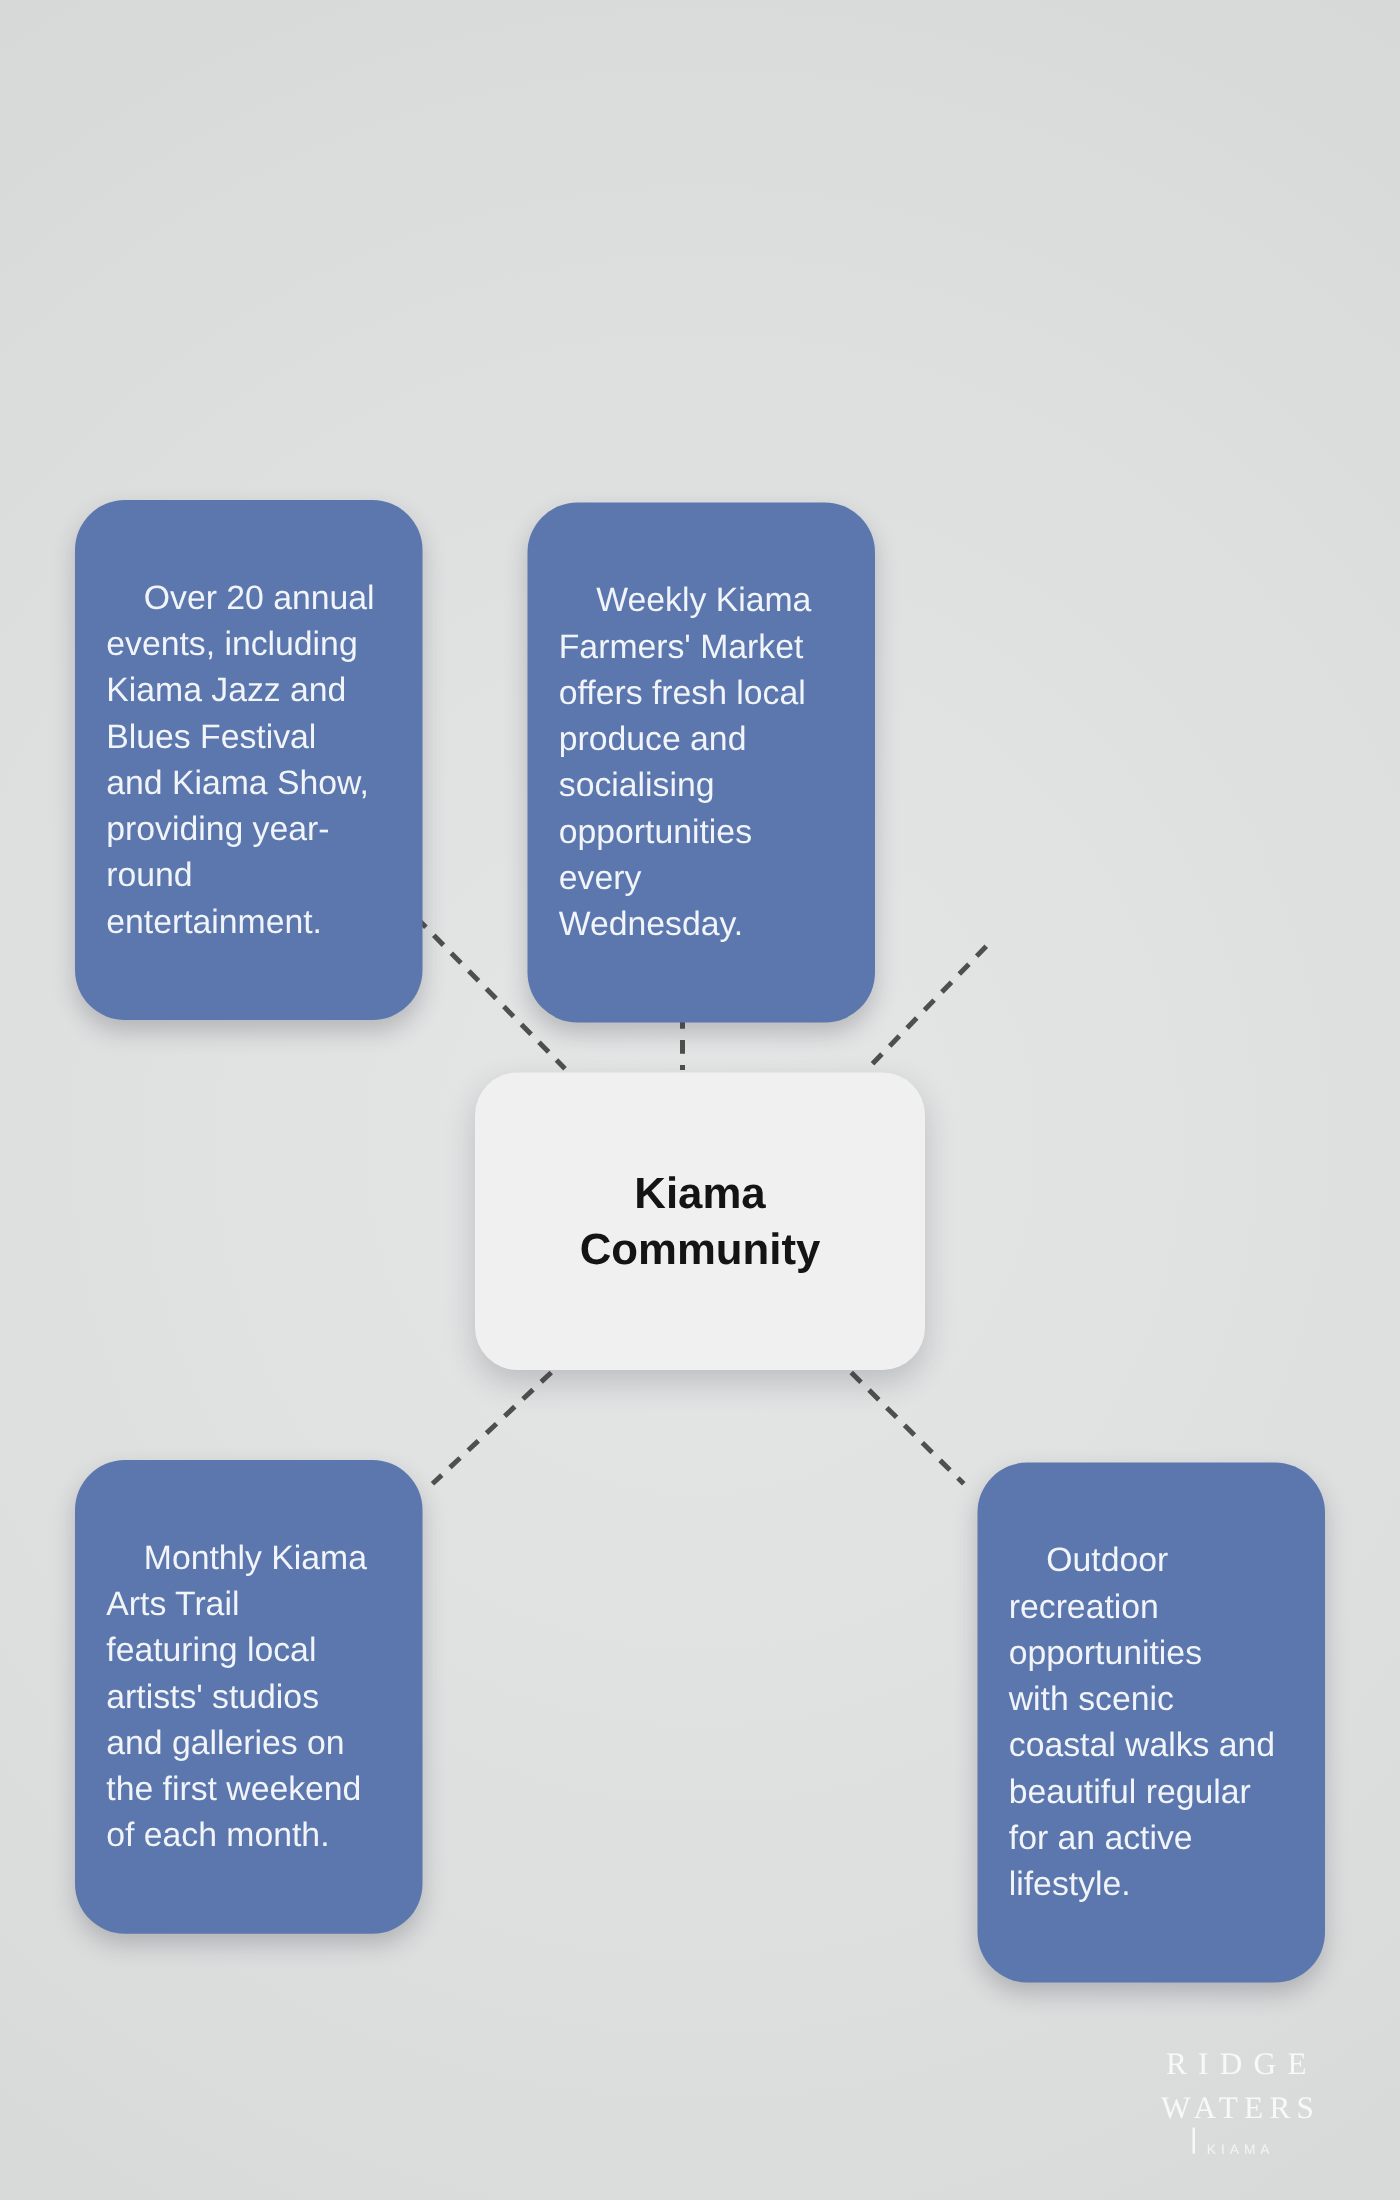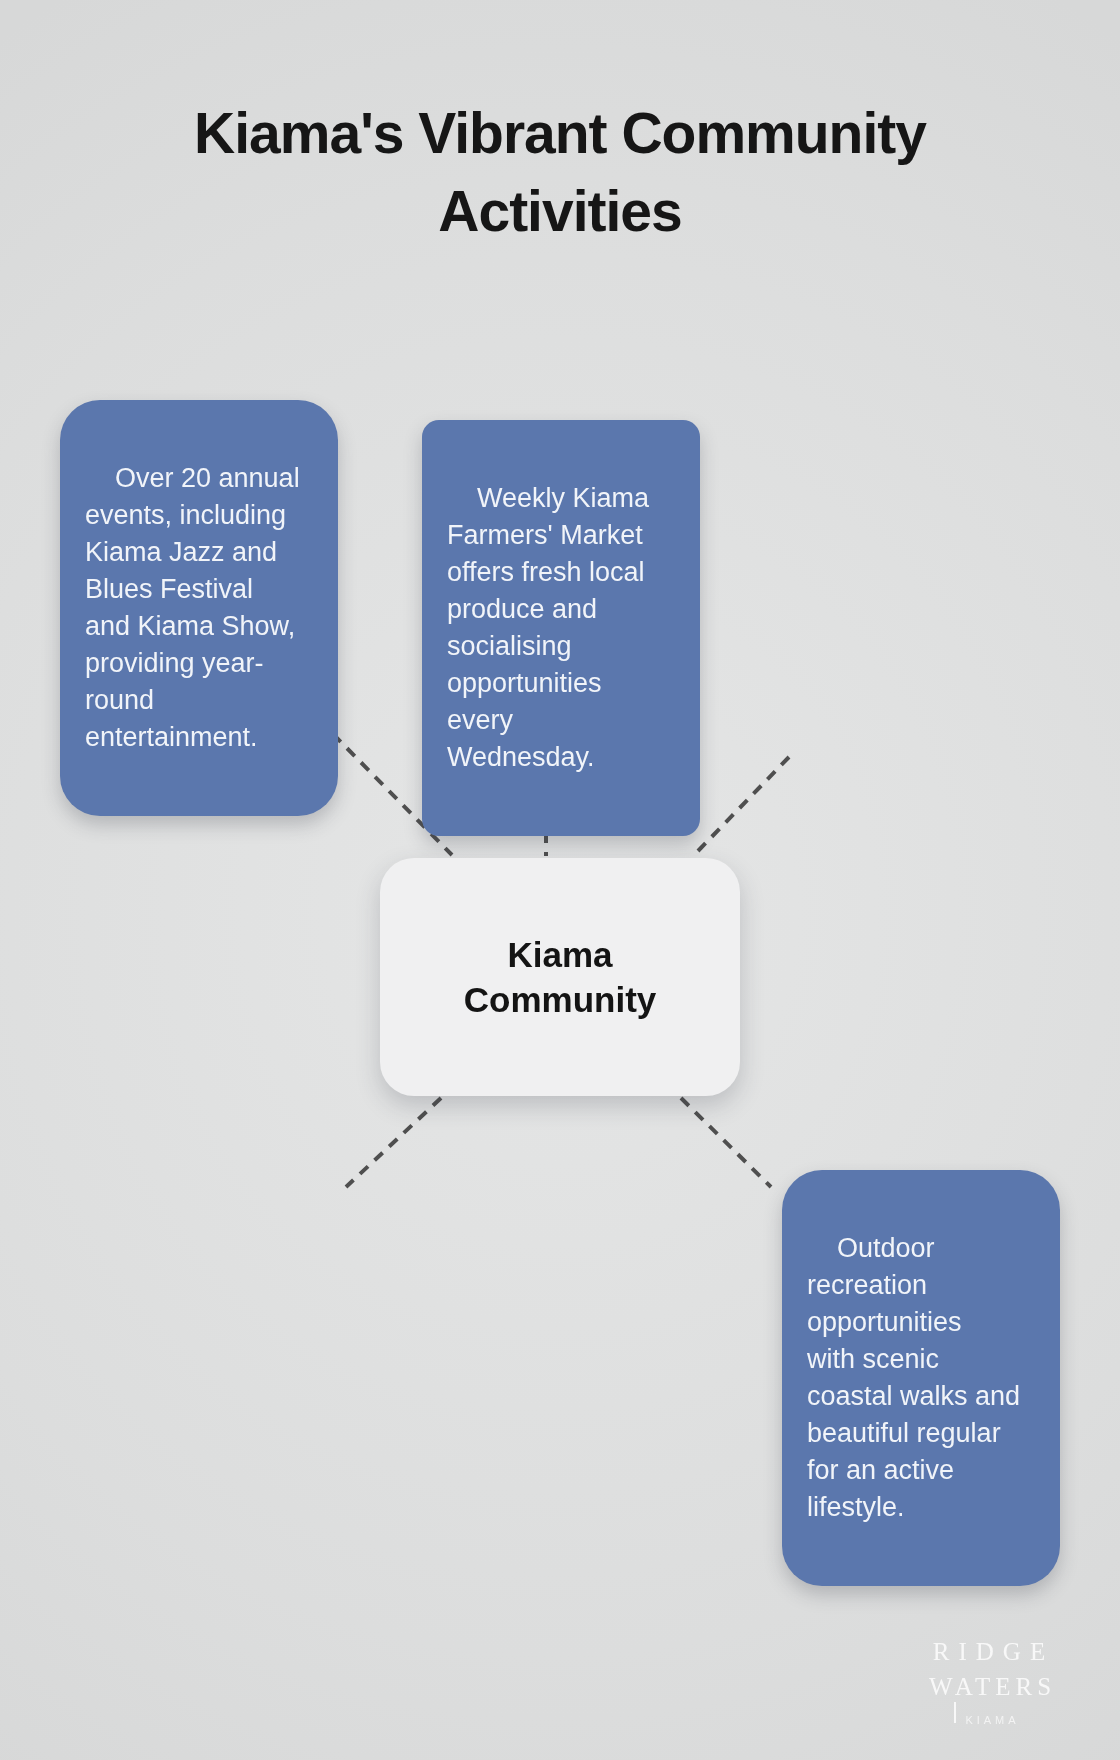--- a/index.html
+++ b/index.html
@@ -16,21 +16,21 @@
   .connectors{position:absolute;left:0;top:0;width:1120px;height:1760px;}
   .connectors line{stroke:#4f4f4f;stroke-width:4;stroke-dasharray:11 9;}
   .node{
     position:absolute;width:278px;box-sizing:border-box;
     background:#5b77ad;border-radius:40px;
     color:#f1f4f9;font-size:27px;line-height:37px;
     padding:23px 20px 23px 25px;white-space:pre;
     box-shadow:0 9px 18px rgba(55,60,72,.25);
   }
   .n1{left:60px;top:400px;}
-  .n2{left:422px;top:420px;border-radius:17px;}
+  .n2{left:422px;top:402px;}
   .n3{left:782px;top:402px;}
   .n4{left:60px;top:1168px;}
   .n5{left:782px;top:1170px;}
   .center-node{
     position:absolute;left:380px;top:858px;width:360px;height:238px;
     background:#f0f0f1;border-radius:34px;
     display:flex;align-items:center;justify-content:center;text-align:center;
     font-weight:bold;font-size:35px;line-height:45px;color:#141414;
     white-space:pre-line;box-shadow:0 10px 24px rgba(55,60,72,.22);
   }
@@ -41,22 +41,20 @@
   .brand-line1{font-size:25px;letter-spacing:9px;margin-left:5px;}
   .brand-line2{font-size:25px;letter-spacing:5px;margin-top:7px;margin-left:3px;}
   .brand-descender{position:absolute;left:49px;top:64px;width:2px;height:21px;background:#fbfbfb;}
   .brand-tagline{font-size:11px;letter-spacing:4px;margin-top:13px;margin-left:3px;color:rgba(251,251,251,.82);font-family:"Liberation Sans", sans-serif;}
 </style>
 </head>
 <body>
 
 <div class="canvas">
 
-  <h1 class="title">Kiama's Vibrant Community
-Activities</h1>
 
   <svg class="connectors" viewBox="0 0 1120 1760" xmlns="http://www.w3.org/2000/svg">
     <line x1="333" y1="734" x2="452" y2="855"></line>
     <line x1="546" y1="752" x2="546" y2="856"></line>
     <line x1="789" y1="757" x2="698" y2="851"></line>
     <line x1="441" y1="1098" x2="346" y2="1187"></line>
     <line x1="681" y1="1098" x2="771" y2="1187"></line>
   </svg>
 
   <div class="node n1">
@@ -75,20 +73,29 @@
 Farmers' Market
 offers fresh local
 produce and
 socialising
 opportunities
 every
 Wednesday.</span>
   </div>
 
 
+  <div class="node n4">
+    <span>Monthly Kiama
+Arts Trail
+featuring local
+artists' studios
+and galleries on
+the first weekend
+of each month.</span>
+  </div>
 
   <div class="node n5">
     <span>Outdoor
 recreation
 opportunities
 with scenic
 coastal walks and
 beautiful regular
 for an active
 lifestyle.</span>

